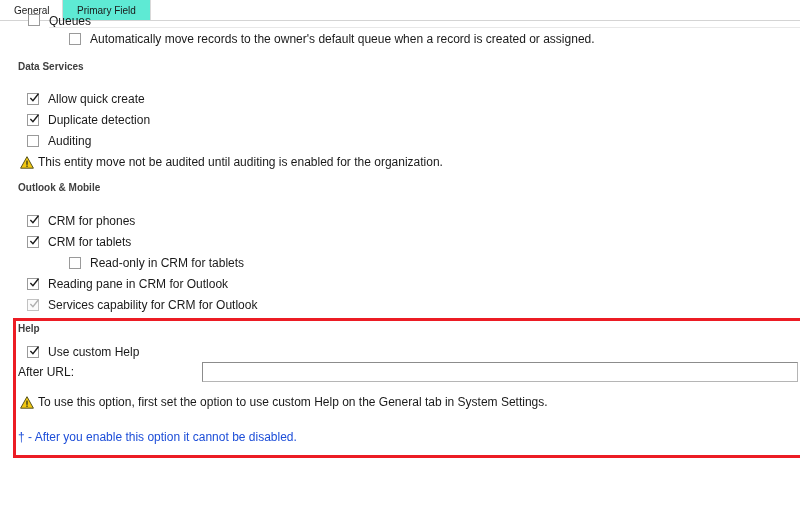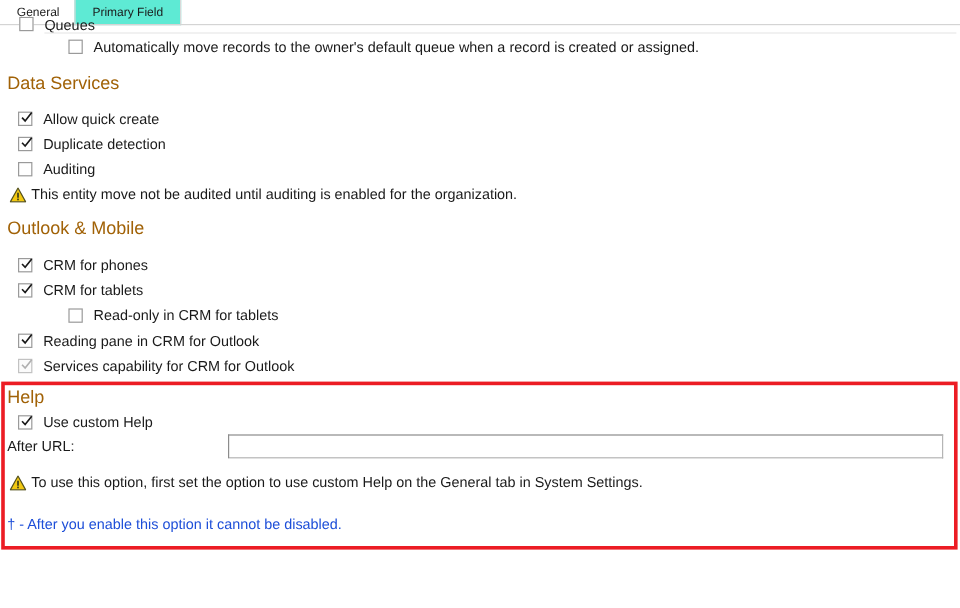--- a/index.html
+++ b/index.html
@@ -54,21 +54,21 @@
     left: 62px;
     background: #5eead4;
     border-left: 1px solid #d9d9d9;
     border-right: 1px solid #d9d9d9;
     border-bottom: 1px solid #d9d9d9;
   }
 
   
   .form {
     position: absolute;
-    top: 21px; left: 0;
+    top: 21px; left: 12px;
     width: 664px;
     height: 486px;
   }
 
   
   .clipped-row {
     position: absolute;
     left: 0;
     top: -7px;
     height: 14px;
@@ -86,23 +86,23 @@
     position: absolute;
     left: 37px;
     top: 6px;
     width: 760px;
     height: 1px;
     background: #e8e8e8;
   }
 
   .section-head {
     position: absolute;
-    font-weight: normal;
-    font-size: 15px;
-    color: #a16207;
+    font-weight: bold;
+    font-size: 10px;
+    color: #404040;
     left: 6px;
     white-space: nowrap;
   }
 
   .row {
     position: absolute;
     white-space: nowrap;
     line-height: 15px;
     height: 15px;
     font-size: 12px;

